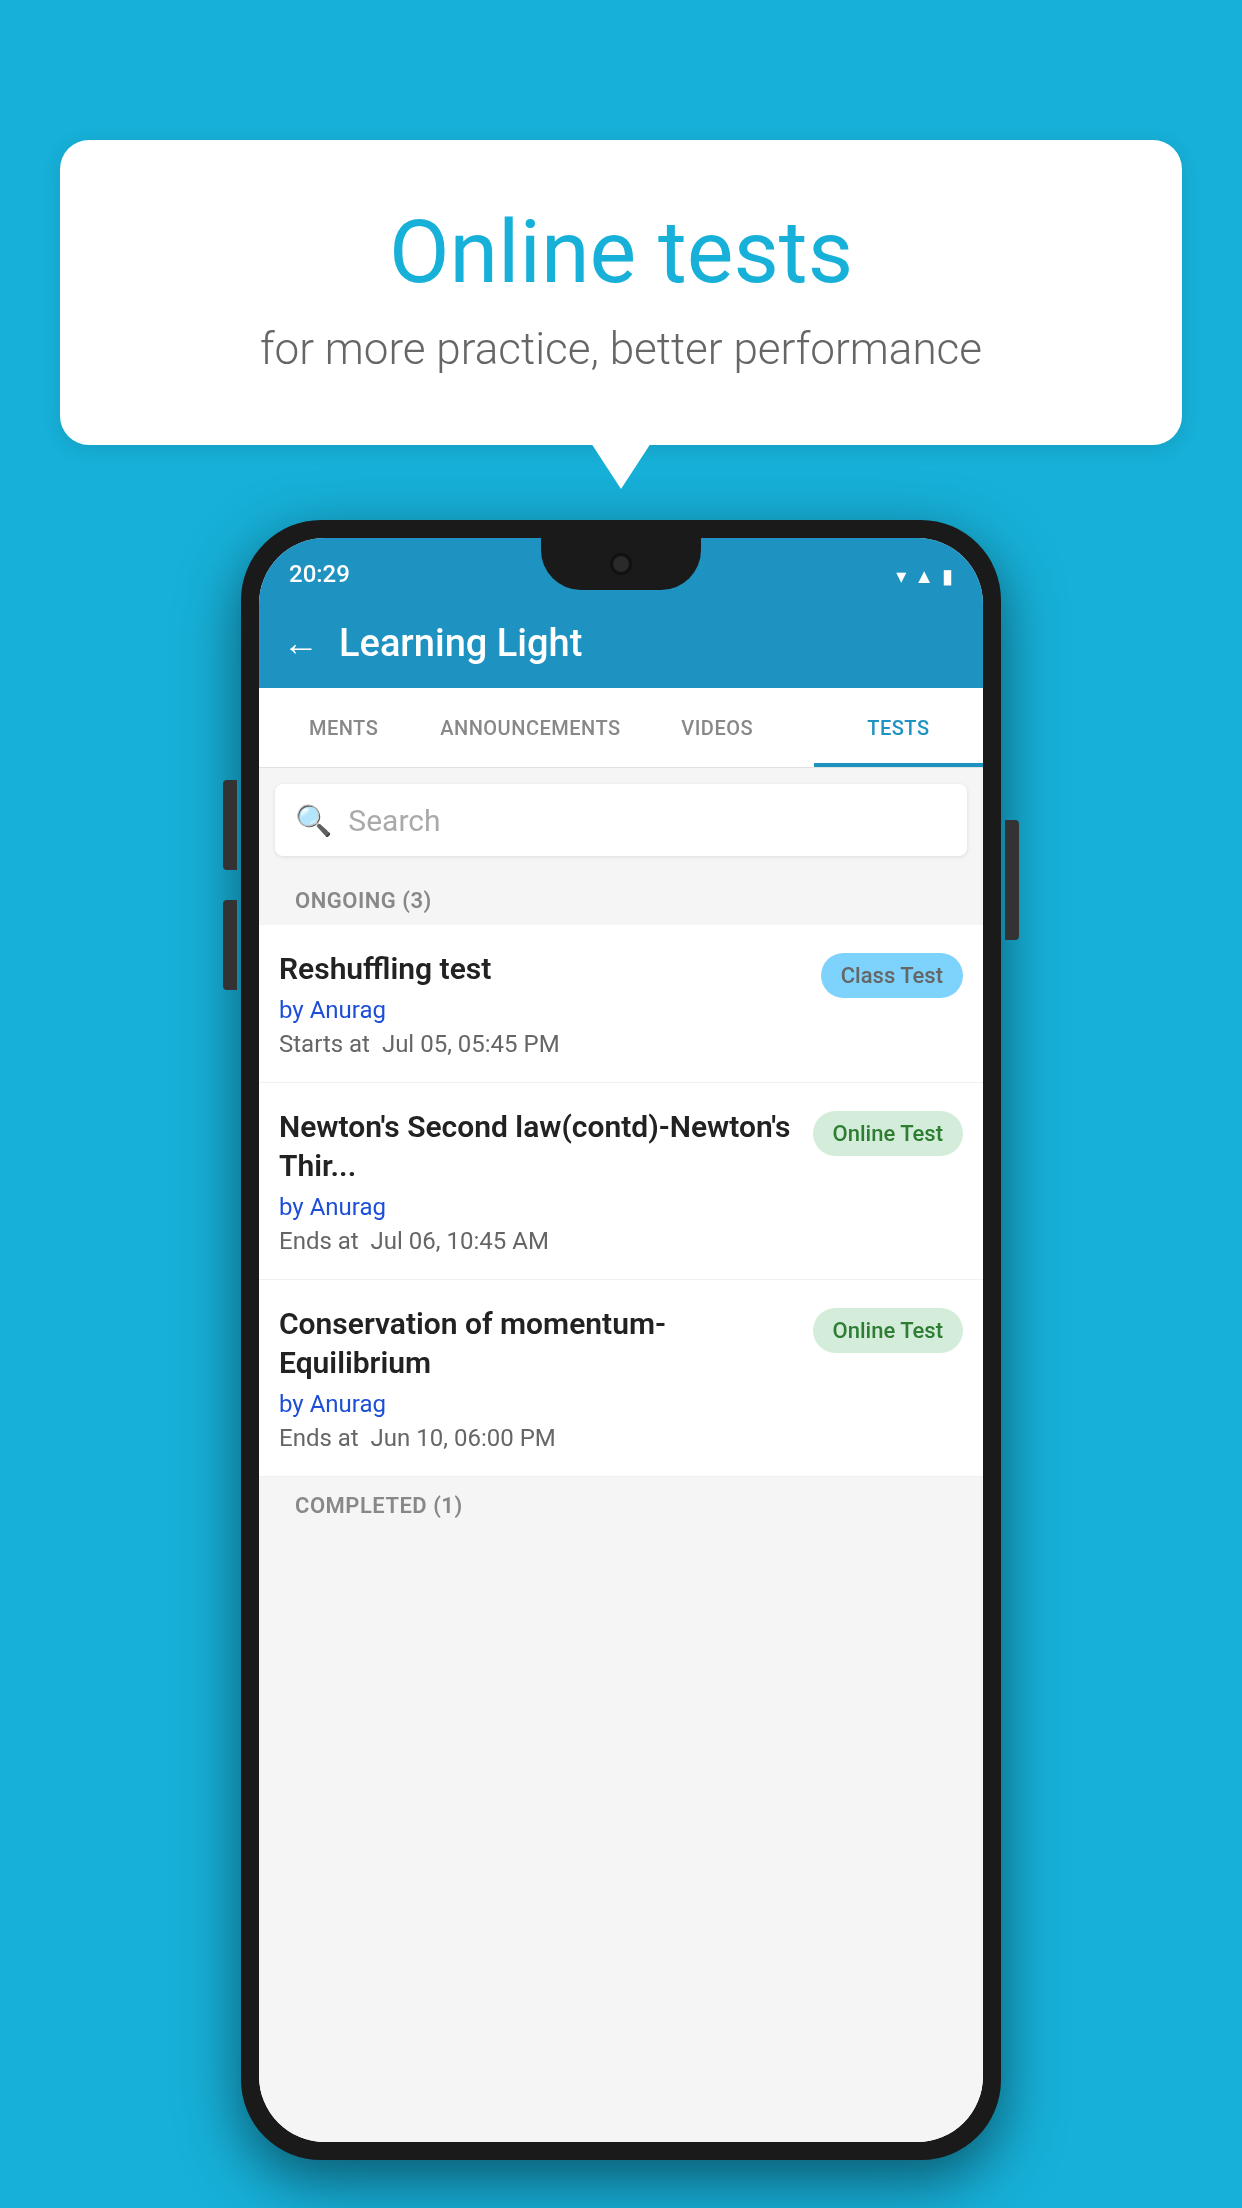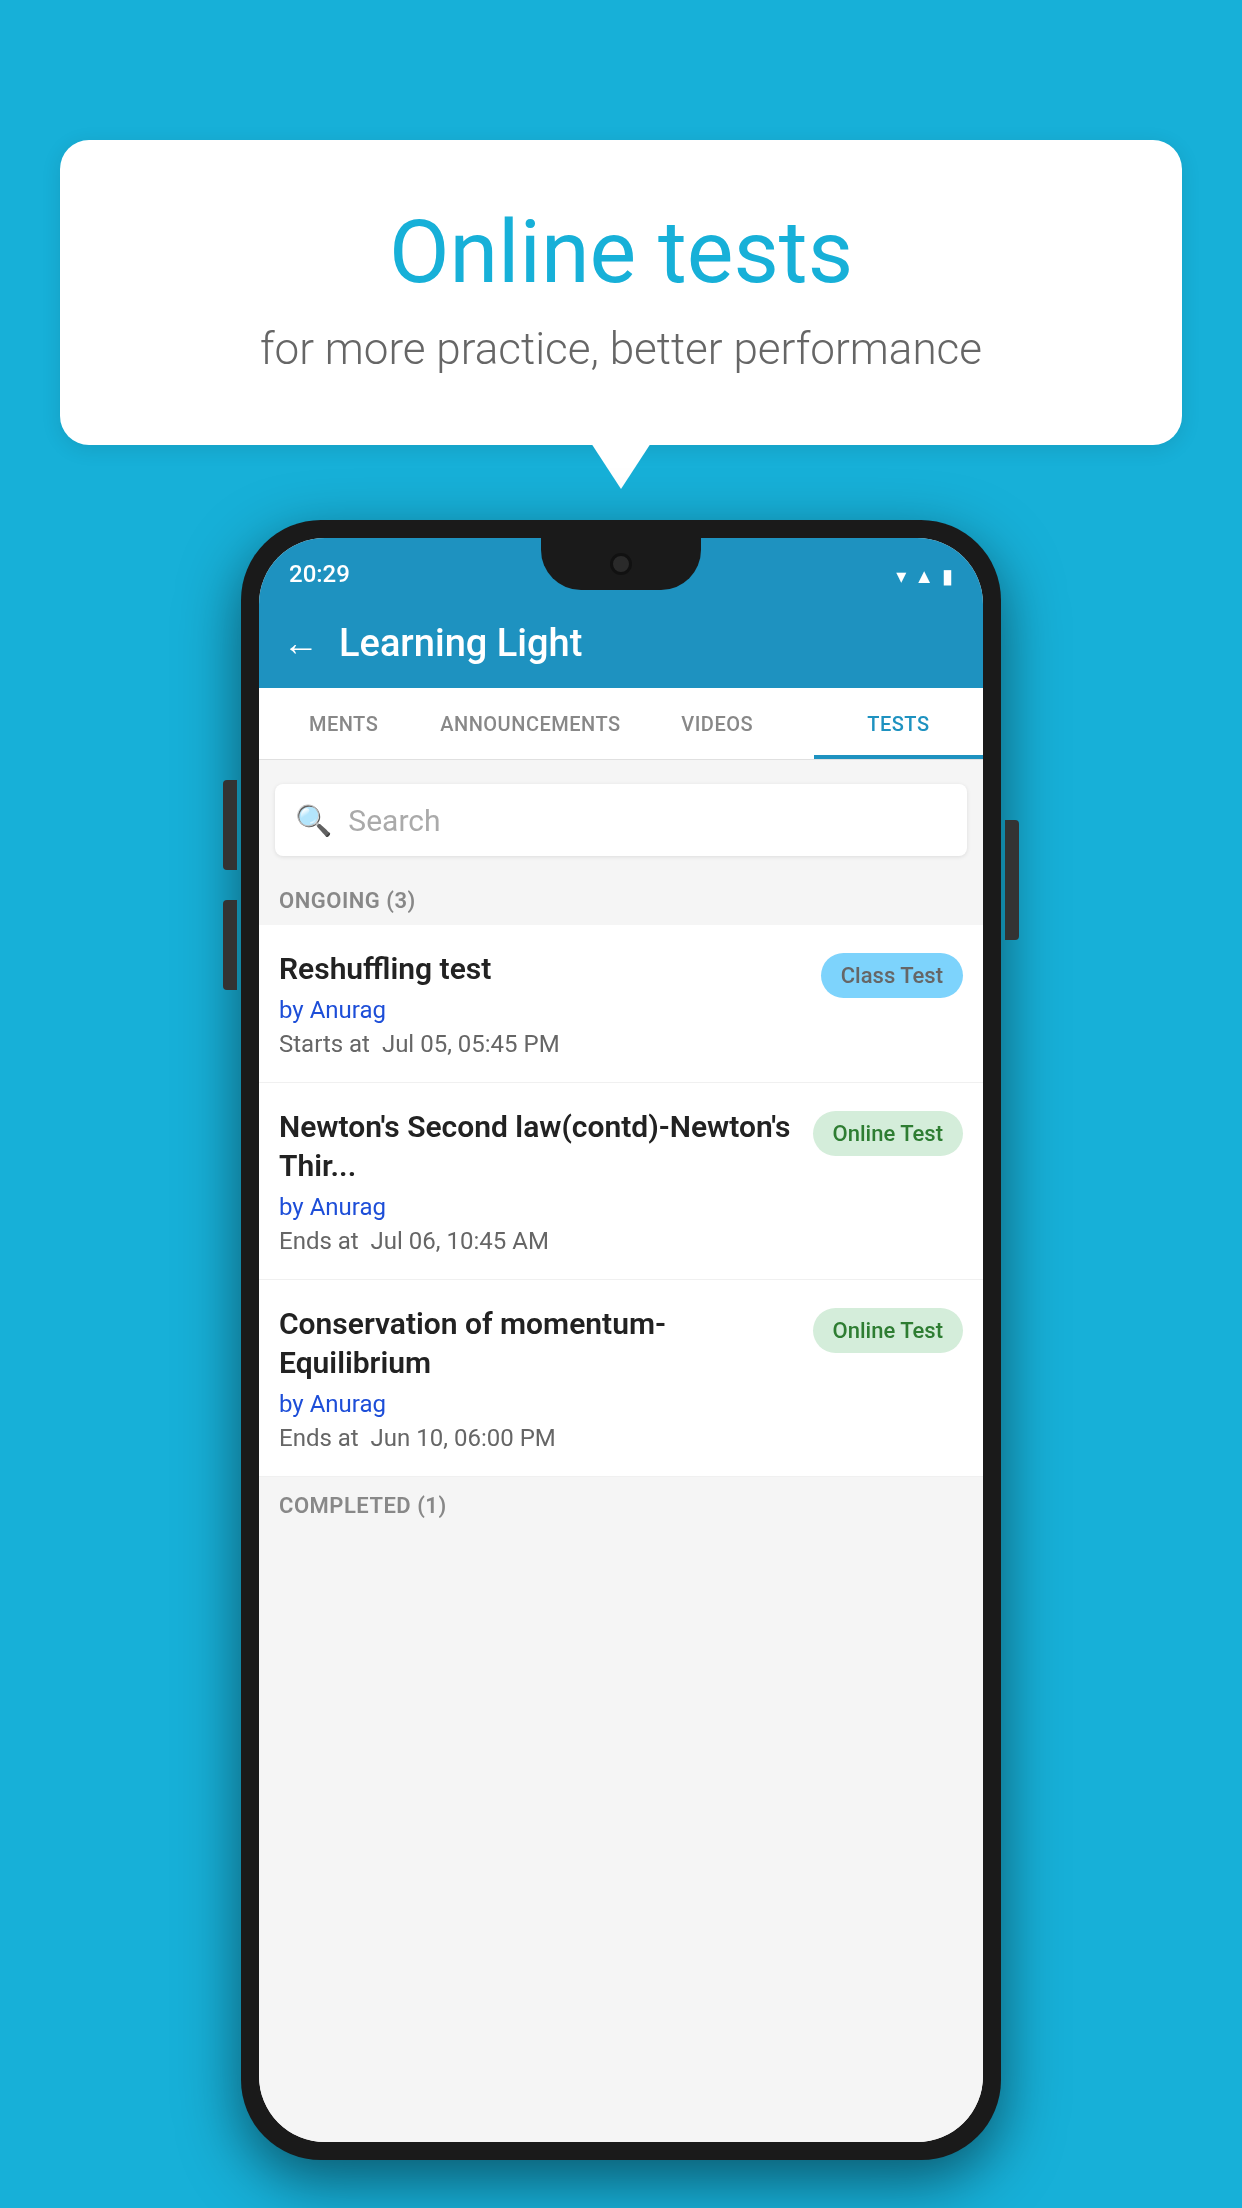--- a/index.html
+++ b/index.html
@@ -205,21 +205,21 @@
       font-size: 38px;
       font-weight: 500;
     }
 
     
     .tab-bar {
       position: absolute;
       top: 150px;
       left: 0;
       right: 0;
-      height: 72px;
+      height: 80px;
       background: white;
       display: flex;
       align-items: stretch;
       border-bottom: 1px solid #e0e0e0;
       gap: 12px;
     }
 
     .tab-item {
       flex: 1;
       display: flex;
@@ -276,21 +276,21 @@
       margin-right: 16px;
     }
 
     .search-placeholder {
       color: #aaa;
       font-size: 30px;
     }
 
     
     .section-header {
-      padding: 16px 20px 12px;
+      padding: 16px 36px 12px;
       font-size: 22px;
       font-weight: 600;
       color: #888;
       letter-spacing: 0.5px;
       background: #f5f5f5;
     }
 
     
     .test-item {
       background: white;

